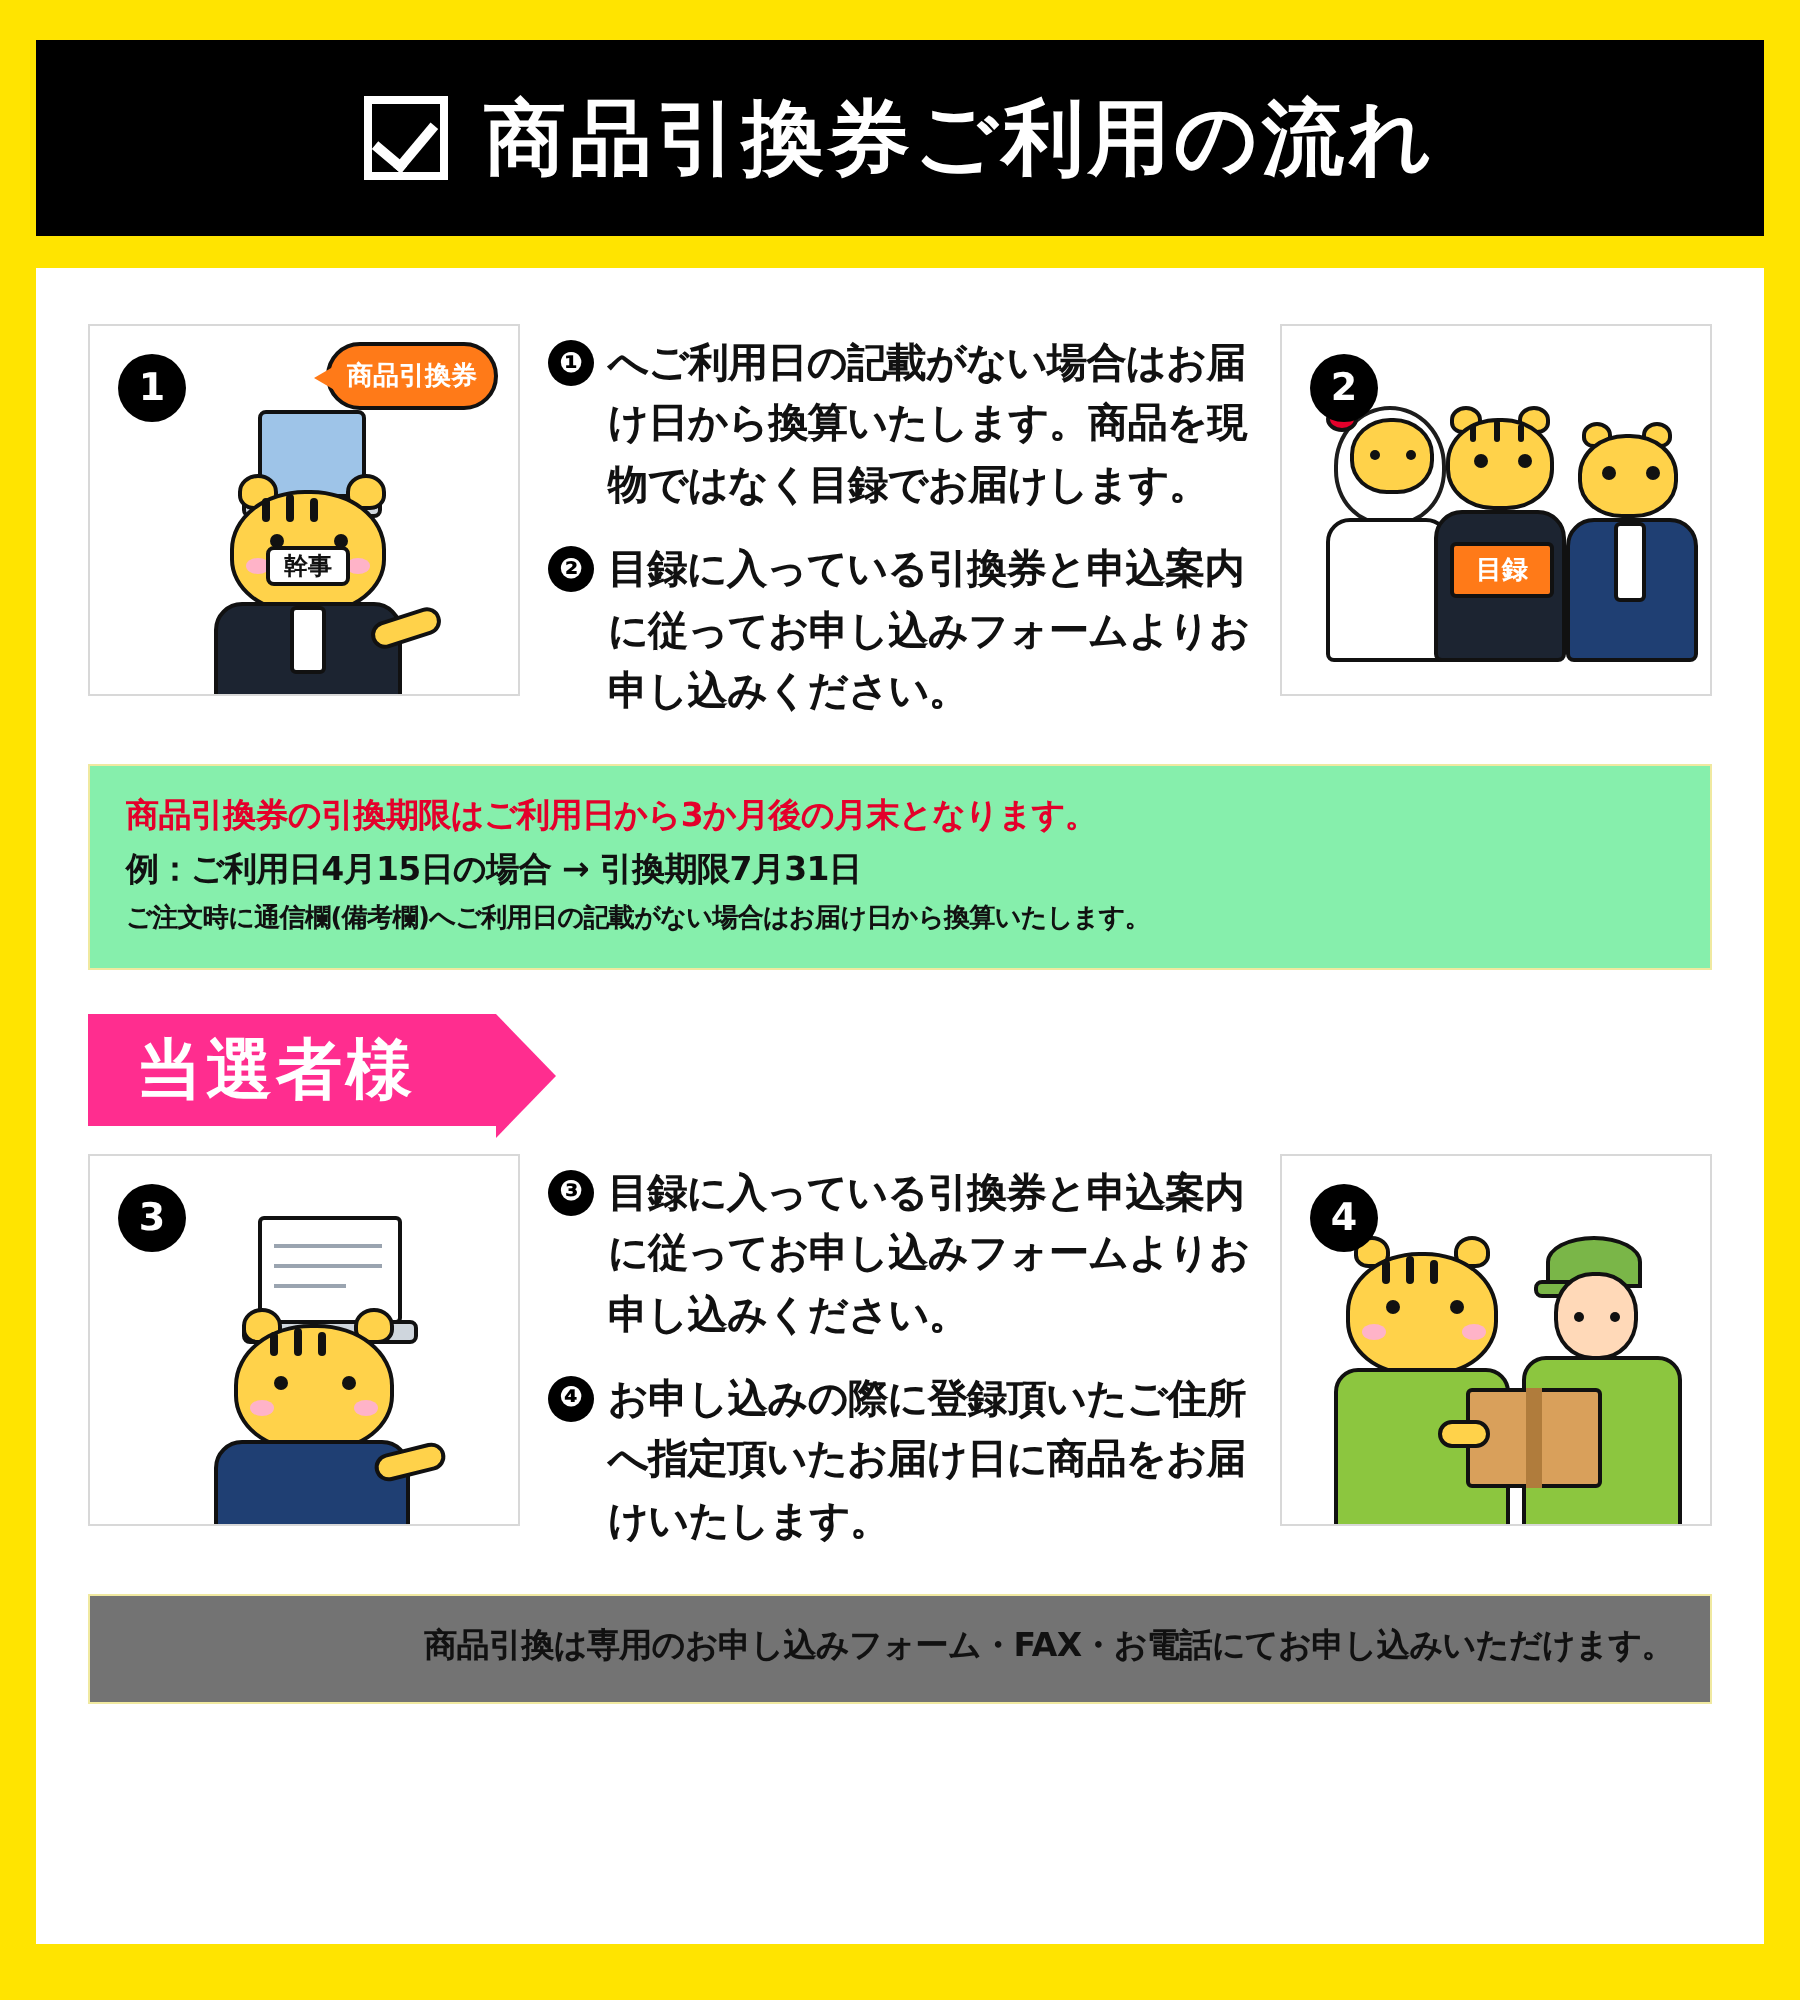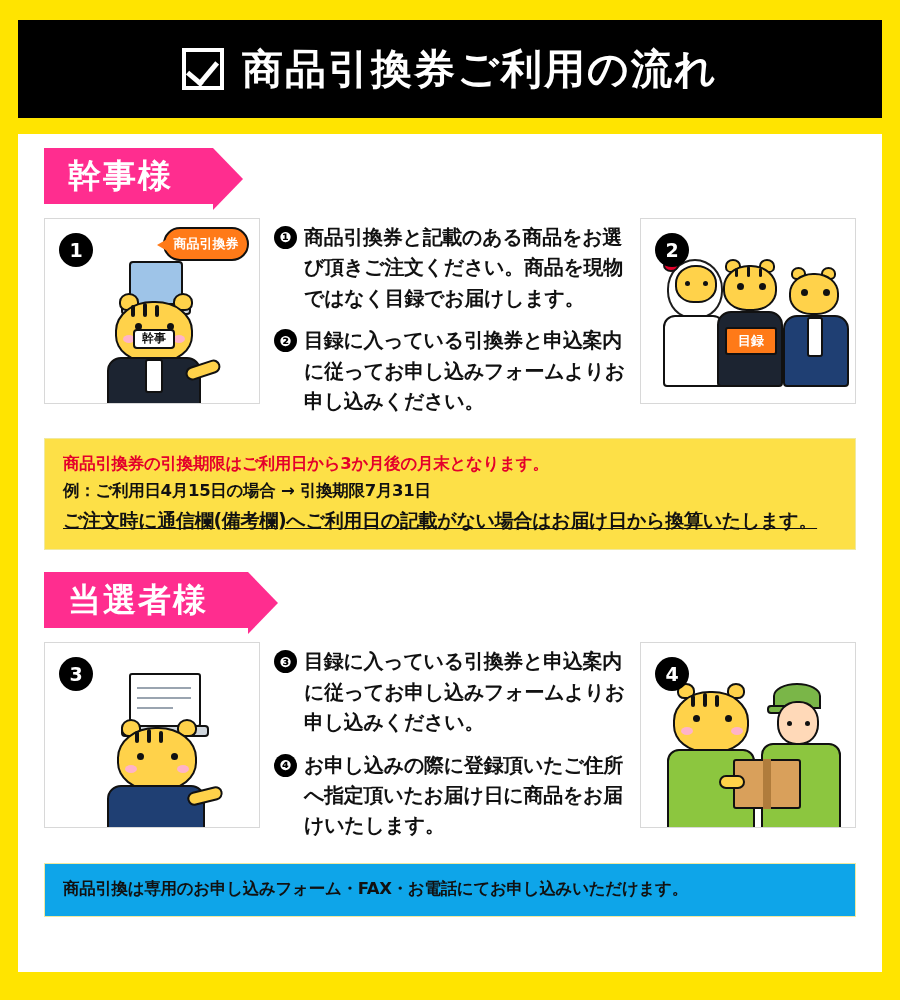--- a/index.html
+++ b/index.html
@@ -127,34 +127,34 @@
     font-size: 20px;
     line-height: 1.52;
     font-weight: bold;
     color: #111;
     letter-spacing: -0.3px;
   }
 
   
   .note {
     margin: 10px 26px 0 26px;
-    background: #fde047;
+    background: #86efac;
     border: 1px solid #f0e9a0;
     padding: 12px 18px 14px 18px;
   }
-  .note.plain { background: #0ea5e9; }
+  .note.plain { background: #737373; text-align: right; }
   .note-line {
     font-size: 16.5px;
     line-height: 1.62;
     font-weight: bold;
     color: #111;
     letter-spacing: -0.3px;
   }
   .note-line.red { color: #e4002b; }
-  .note-line.small { font-size: 19px; text-decoration: underline; }
+  .note-line.small { font-size: 13px; }
 
   .gap { height: 22px; }
 
   
   .tiger-head {
     position: absolute;
     background: #ffd24a;
     border: 2px solid #111;
     border-radius: 48% 48% 44% 44%;
   }
@@ -298,23 +298,20 @@
 
 <div class="page">
 
   <div class="header">
     <div class="header-check"></div>
     <div class="header-title">商品引換券ご利用の流れ</div>
   </div>
 
   <div class="panel">
 
-    <div class="ribbon-wrap">
-      <span class="ribbon">幹事様</span>
-    </div>
 
     <div class="row">
 
       <div class="illus">
         <div class="badge tl">1</div>
 
         <div class="bubble" style="left:118px; top:8px; width:86px; height:34px;">商品引換券</div>
 
         <div class="laptop-screen" style="left:84px; top:42px; width:54px; height:44px;"></div>
         <div class="laptop-base" style="left:76px; top:84px; width:70px; height:12px;"></div>
@@ -332,21 +329,21 @@
         <div class="tag-label" style="left:88px; top:110px; width:42px; height:20px;">幹事</div>
 
         <div class="body-black" style="left:62px; top:138px; width:94px; height:52px;"></div>
         <div class="suit-white" style="left:100px; top:140px; width:18px; height:34px;"></div>
         <div class="arm" style="left:140px; top:144px; width:36px; height:14px; transform:rotate(-18deg);"></div>
       </div>
 
       <div class="steps">
         <div class="step">
           <div class="step-num">❶</div>
-          <div class="step-text">商品引換券と記載のある商品をお選び頂きご注文ください。商品を現物ではなく目録でお届けします。</div>
+          <div class="step-text">へご利用日の記載がない場合はお届け日から換算いたします。商品を現物ではなく目録でお届けします。</div>
         </div>
         <div class="step">
           <div class="step-num">❷</div>
           <div class="step-text">目録に入っている引換券と申込案内に従ってお申し込みフォームよりお申し込みください。</div>
         </div>
       </div>
 
       <div class="illus">
         <div class="badge tl">2</div>
 

